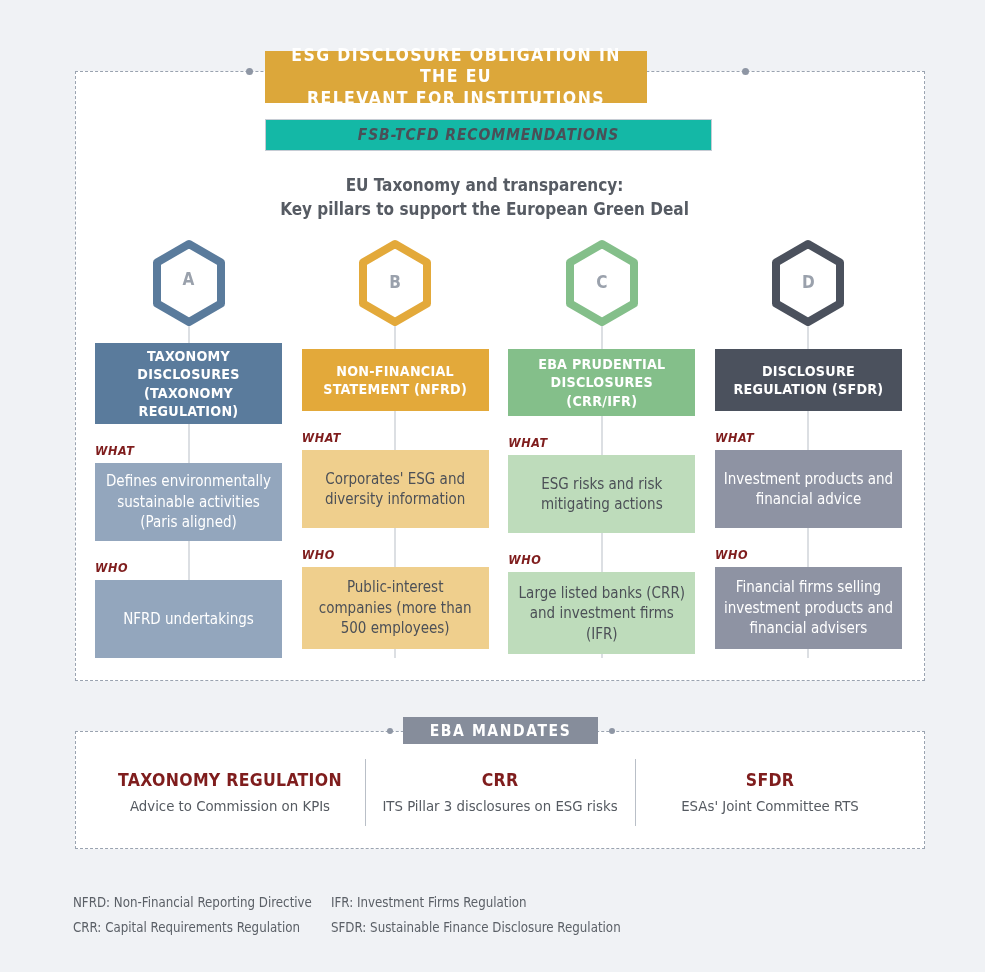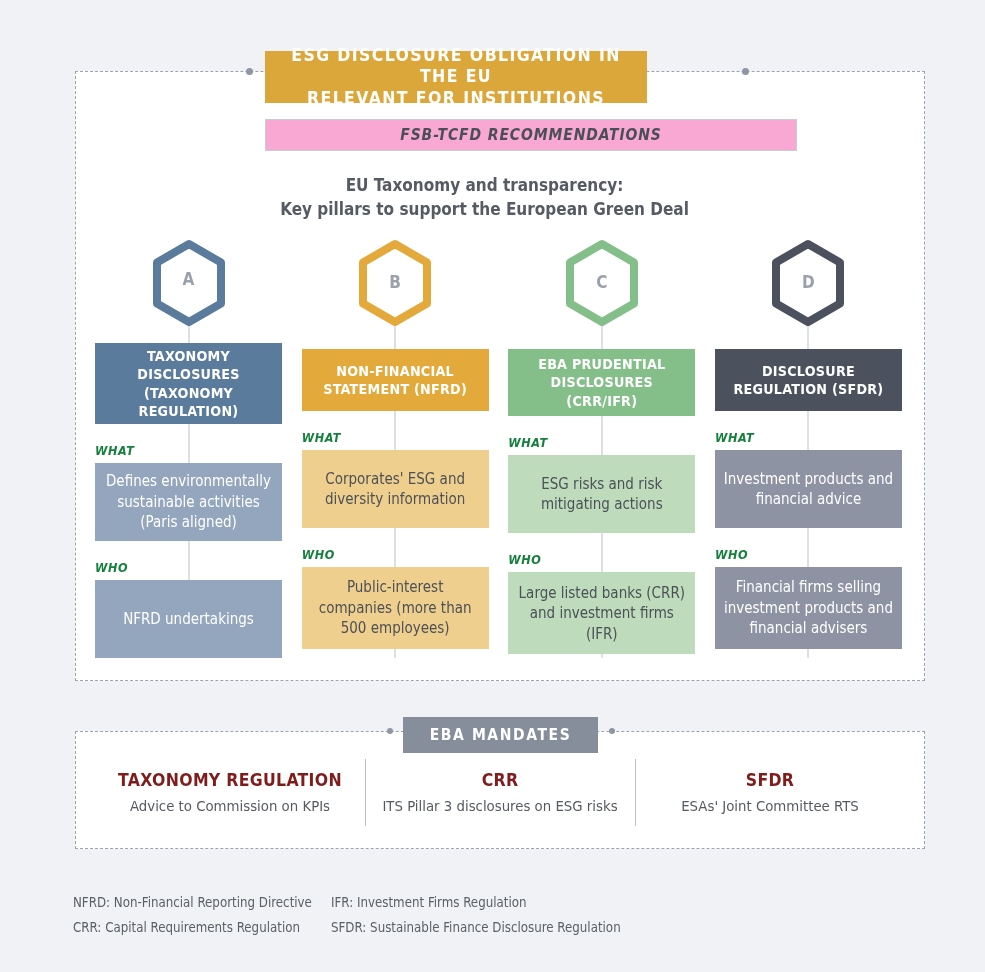--- a/index.html
+++ b/index.html
@@ -60,23 +60,23 @@
     line-height: 1.22;
     padding: 0 10px;
     z-index: 5;
   }
 
   
   .tcfd-box {
     position: absolute;
     left: 265px;
     top: 119px;
-    width: 532px;
+    width: 447px;
     height: 32px;
-    background: #f9a8d4;
+    background: #14b8a6;
     border: 1px solid #c6ccd4;
     display: flex;
     align-items: center;
     justify-content: center;
     font-style: italic;
     font-weight: bold;
     font-size: 15.5px;
     letter-spacing: 0.9px;
     color: #4a4f57;
     z-index: 6;
@@ -170,21 +170,21 @@
   .row-label {
     position: relative;
     z-index: 2;
     align-self: flex-start;
     margin-top: 19px;
     margin-bottom: 5px;
     font-style: italic;
     font-weight: bold;
     font-size: 12.5px;
     letter-spacing: 0.6px;
-    color: #15803d;
+    color: #7f1d1d;
     background: #ffffff;
     padding-right: 8px;
   }
 
   
   .cell {
     position: relative;
     z-index: 2;
     width: 187px;
     display: flex;
@@ -207,21 +207,21 @@
     height: 118px;
     background: #ffffff;
     border: 1px dashed #9aa3b0;
   }
 
   .eba-badge {
     position: absolute;
     left: 403px;
     top: 717px;
     width: 195px;
-    height: 36px;
+    height: 27px;
     background: #868d9b;
     color: #ffffff;
     display: flex;
     align-items: center;
     justify-content: center;
     font-weight: bold;
     font-size: 15.5px;
     letter-spacing: 1.6px;
     z-index: 5;
   }

